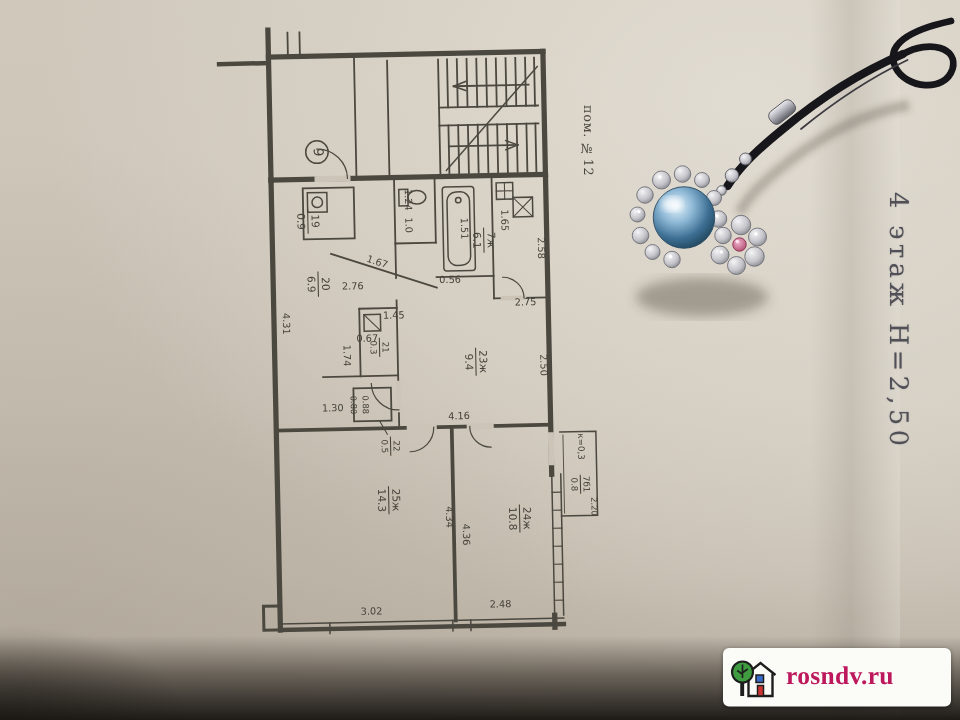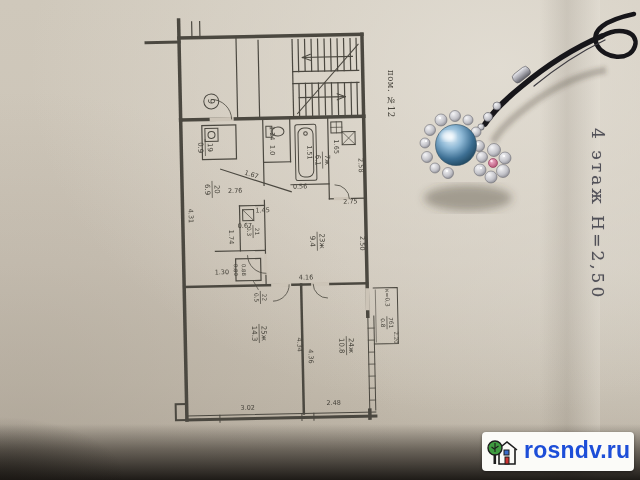--- a/index.html
+++ b/index.html
@@ -53,22 +53,22 @@
   .frac-line{stroke:#45423a;stroke-width:.7;}
 
   
   .watermark{
     position:absolute;left:482px;top:432px;width:152px;height:39px;
     background:#fbfbf8;border-radius:4px;
     display:flex;align-items:center;gap:5px;padding-left:5px;box-sizing:border-box;
     box-shadow:0 1px 3px rgba(0,0,0,.4);
   }
   .watermark-text{
-    font-family:Liberation Sans, sans-serif;font-weight:700;
-    font-size:23px;color:#1d4ed8;letter-spacing:.2px;line-height:1;padding-bottom:2px;
+    font-family:Liberation Serif, serif;font-weight:700;
+    font-size:17px;color:#be185d;letter-spacing:.2px;line-height:1;padding-bottom:2px;
   }
 </style>
 </head>
 <body>
 
 <div id="stage">
   <div class="paper"></div>
   <div class="crease"></div>
 
   <svg width="640" height="480" viewBox="0 0 640 480" style="position:absolute;left:0;top:0">

